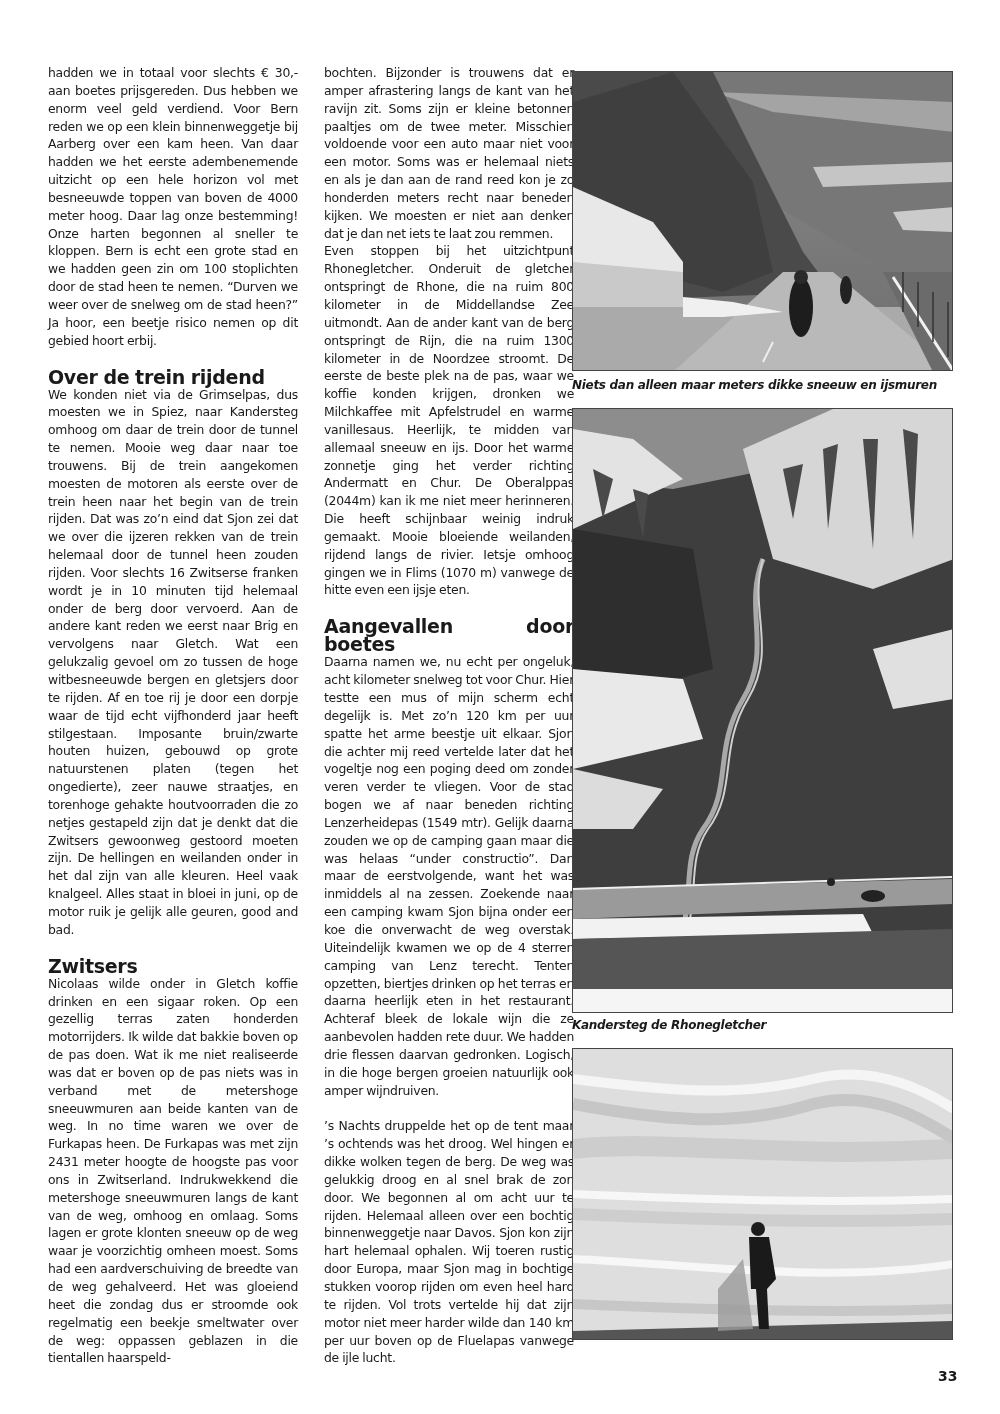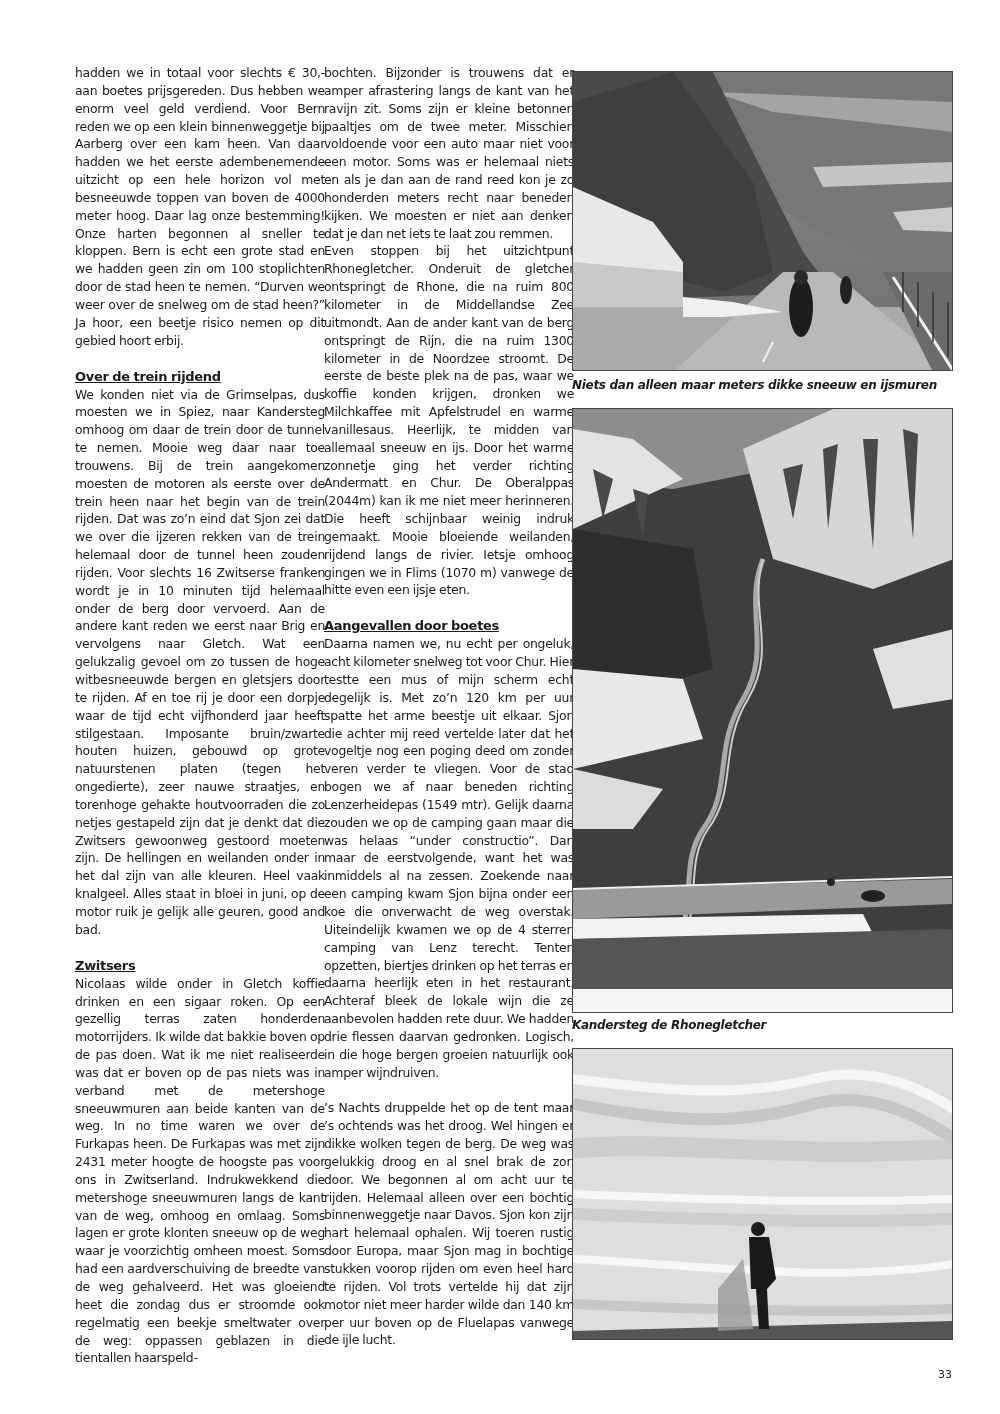--- a/index.html
+++ b/index.html
@@ -5,37 +5,37 @@
   html, body { margin: 0; padding: 0; background: #ffffff; }
   body {
     width: 1000px; height: 1414px; position: relative; overflow: hidden;
     font-family: "DejaVu Sans", sans-serif; color: #1a1a1a;
   }
   .col {
     position: absolute; top: 64px; width: 250px;
     font-size: 12.4px; line-height: 17.85px;
     text-align: justify; letter-spacing: -0.25px; word-spacing: -0.5px;
   }
-  .col-left { left: 48px; margin-left: 27px; }
+  .col-left { left: 48px; }
   .col-mid { left: 324px; }
   .col p { margin: 0; }
   .col h2 {
-    margin: 0; font-size: 13px; line-height: 18px; font-weight: bold; letter-spacing: -0.3px; text-decoration: underline;
+    margin: 0; font-size: 19px; line-height: 18px; font-weight: bold; letter-spacing: -0.3px;
   }
   .gap { height: 18px; }
   .photo {
     position: absolute; left: 572px; width: 381px;
     border: 1px solid #444; box-sizing: border-box; overflow: hidden;
   }
   .caption {
     position: absolute; left: 572px; font-size: 12px; font-weight: bold; font-style: italic;
     letter-spacing: -0.3px;
   }
   .page-number {
-    position: absolute; left: 938px; top: 1368px; font-size: 11px; font-weight: normal;
+    position: absolute; left: 938px; top: 1368px; font-size: 14px; font-weight: bold;
   }
   svg { display: block; }
 </style>
 </head>
 <body>
 
 <div class="col col-left">
   <p>hadden we in totaal voor slechts € 30,- aan boetes prijsgereden. Dus hebben we enorm veel geld verdiend. Voor Bern reden we op een klein binnenweggetje bij Aarberg over een kam heen. Van daar hadden we het eerste adembenemende uitzicht op een hele horizon vol met besneeuwde toppen van boven de 4000 meter hoog. Daar lag onze bestemming! Onze harten begonnen al sneller te kloppen. Bern is echt een grote stad en we hadden geen zin om 100 stoplichten door de stad heen te nemen. “Durven we weer over de snelweg om de stad heen?” Ja hoor, een beetje risico nemen op dit gebied hoort erbij.</p>
   <div class="gap"></div>
   <h2>Over de trein rijdend</h2>

